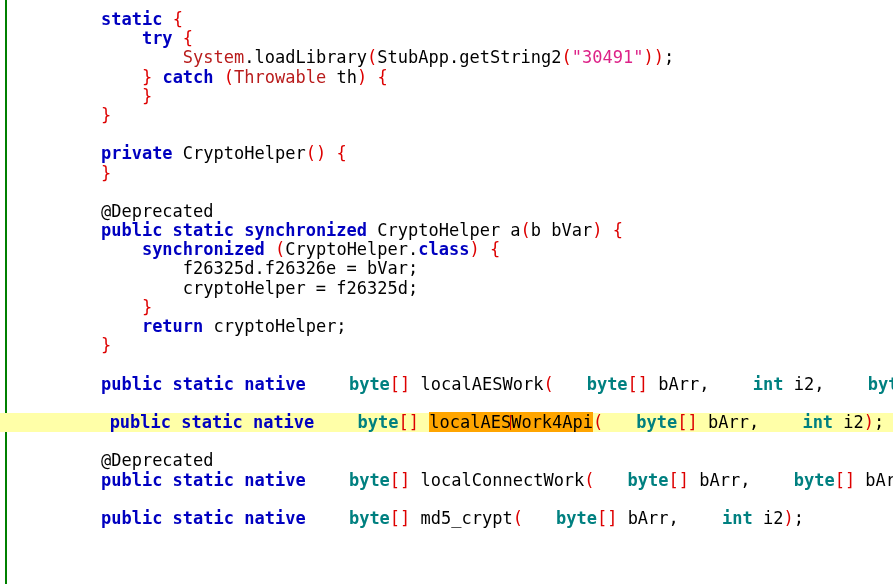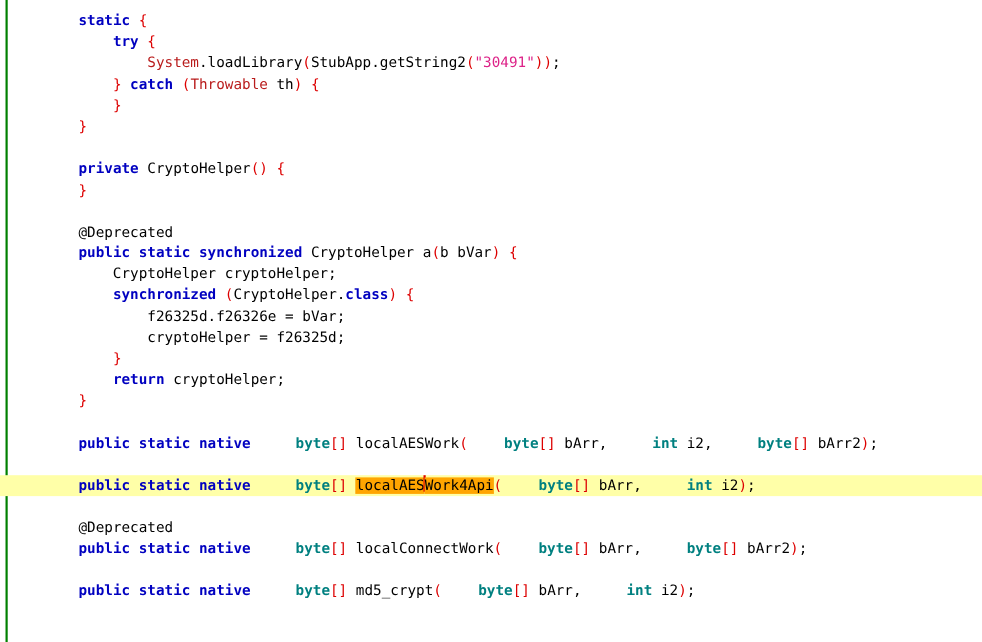--- a/index.html
+++ b/index.html
@@ -38,30 +38,31 @@
     top: 0;
     width: 893px;
     padding-top: 10px;
     box-sizing: border-box;
   }
 
   .line {
     position: relative;
     height: 19.2px;
     line-height: 19.2px;
-    font-size: 13px;
+    font-size: 17px;
     white-space: pre;
-    padding-left: 40px;
+    padding-left: 60px;
     box-sizing: border-box;
     color: #000000;
   }
 
   
   .line.current {
     background: #ffffa8;
+    text-align: center;
   }
 
   
   .kw        { color: #0000c0; font-weight: bold; }   
   .type      { color: #008080; font-weight: bold; margin-left: 33px; }   
   .punct     { color: #dd0000; }                       
   .cls       { color: #b91c1c; }                       
   .str       { color: #dd2288; }                       
   .anno      { color: #000000; }                       
   .plain     { color: #000000; }
@@ -93,21 +94,20 @@
       <div class="line"><span class="plain">            </span><span class="cls">System</span><span class="plain">.loadLibrary</span><span class="punct">(</span><span class="plain">StubApp.getString2</span><span class="punct">(</span><span class="str">"30491"</span><span class="punct">))</span><span class="plain">;</span></div>
       <div class="line"><span class="plain">        </span><span class="punct">}</span><span class="plain"> </span><span class="kw">catch</span><span class="plain"> </span><span class="punct">(</span><span class="cls">Throwable</span><span class="plain"> th</span><span class="punct">)</span><span class="plain"> </span><span class="punct">{</span></div>
       <div class="line"><span class="plain">        </span><span class="punct">}</span></div>
       <div class="line"><span class="plain">    </span><span class="punct">}</span></div>
       <div class="line">&nbsp;</div>
       <div class="line"><span class="plain">    </span><span class="kw">private</span><span class="plain"> CryptoHelper</span><span class="punct">()</span><span class="plain"> </span><span class="punct">{</span></div>
       <div class="line"><span class="plain">    </span><span class="punct">}</span></div>
       <div class="line">&nbsp;</div>
       <div class="line"><span class="plain">    </span><span class="anno">@Deprecated</span></div>
       <div class="line"><span class="plain">    </span><span class="kw">public static synchronized</span><span class="plain"> CryptoHelper a</span><span class="punct">(</span><span class="plain">b bVar</span><span class="punct">)</span><span class="plain"> </span><span class="punct">{</span></div>
-      <div class="line"><span class="plain">        CryptoHelper cryptoHelper;</span></div>
       <div class="line"><span class="plain">        </span><span class="kw">synchronized</span><span class="plain"> </span><span class="punct">(</span><span class="plain">CryptoHelper.</span><span class="kw">class</span><span class="punct">)</span><span class="plain"> </span><span class="punct">{</span></div>
       <div class="line"><span class="plain">            f26325d.f26326e = bVar;</span></div>
       <div class="line"><span class="plain">            cryptoHelper = f26325d;</span></div>
       <div class="line"><span class="plain">        </span><span class="punct">}</span></div>
       <div class="line"><span class="plain">        </span><span class="kw">return</span><span class="plain"> cryptoHelper;</span></div>
       <div class="line"><span class="plain">    </span><span class="punct">}</span></div>
       <div class="line">&nbsp;</div>
       <div class="line"><span class="plain">    </span><span class="kw">public static native</span><span class="plain"> </span><span class="type">byte</span><span class="punct">[]</span><span class="plain"> localAESWork</span><span class="punct">(</span><span class="type">byte</span><span class="punct">[]</span><span class="plain"> bArr, </span><span class="type">int</span><span class="plain"> i2, </span><span class="type">byte</span><span class="punct">[]</span><span class="plain"> bArr2</span><span class="punct">)</span><span class="plain">;</span></div>
       <div class="line">&nbsp;</div>
       <div class="line current"><span class="plain">    </span><span class="kw">public static native</span><span class="plain"> </span><span class="type">byte</span><span class="punct">[]</span><span class="plain"> </span><span class="sel">localAES</span><span class="caret"></span><span class="sel">Work4Api</span><span class="punct">(</span><span class="type">byte</span><span class="punct">[]</span><span class="plain"> bArr, </span><span class="type">int</span><span class="plain"> i2</span><span class="punct">)</span><span class="plain">;</span></div>

